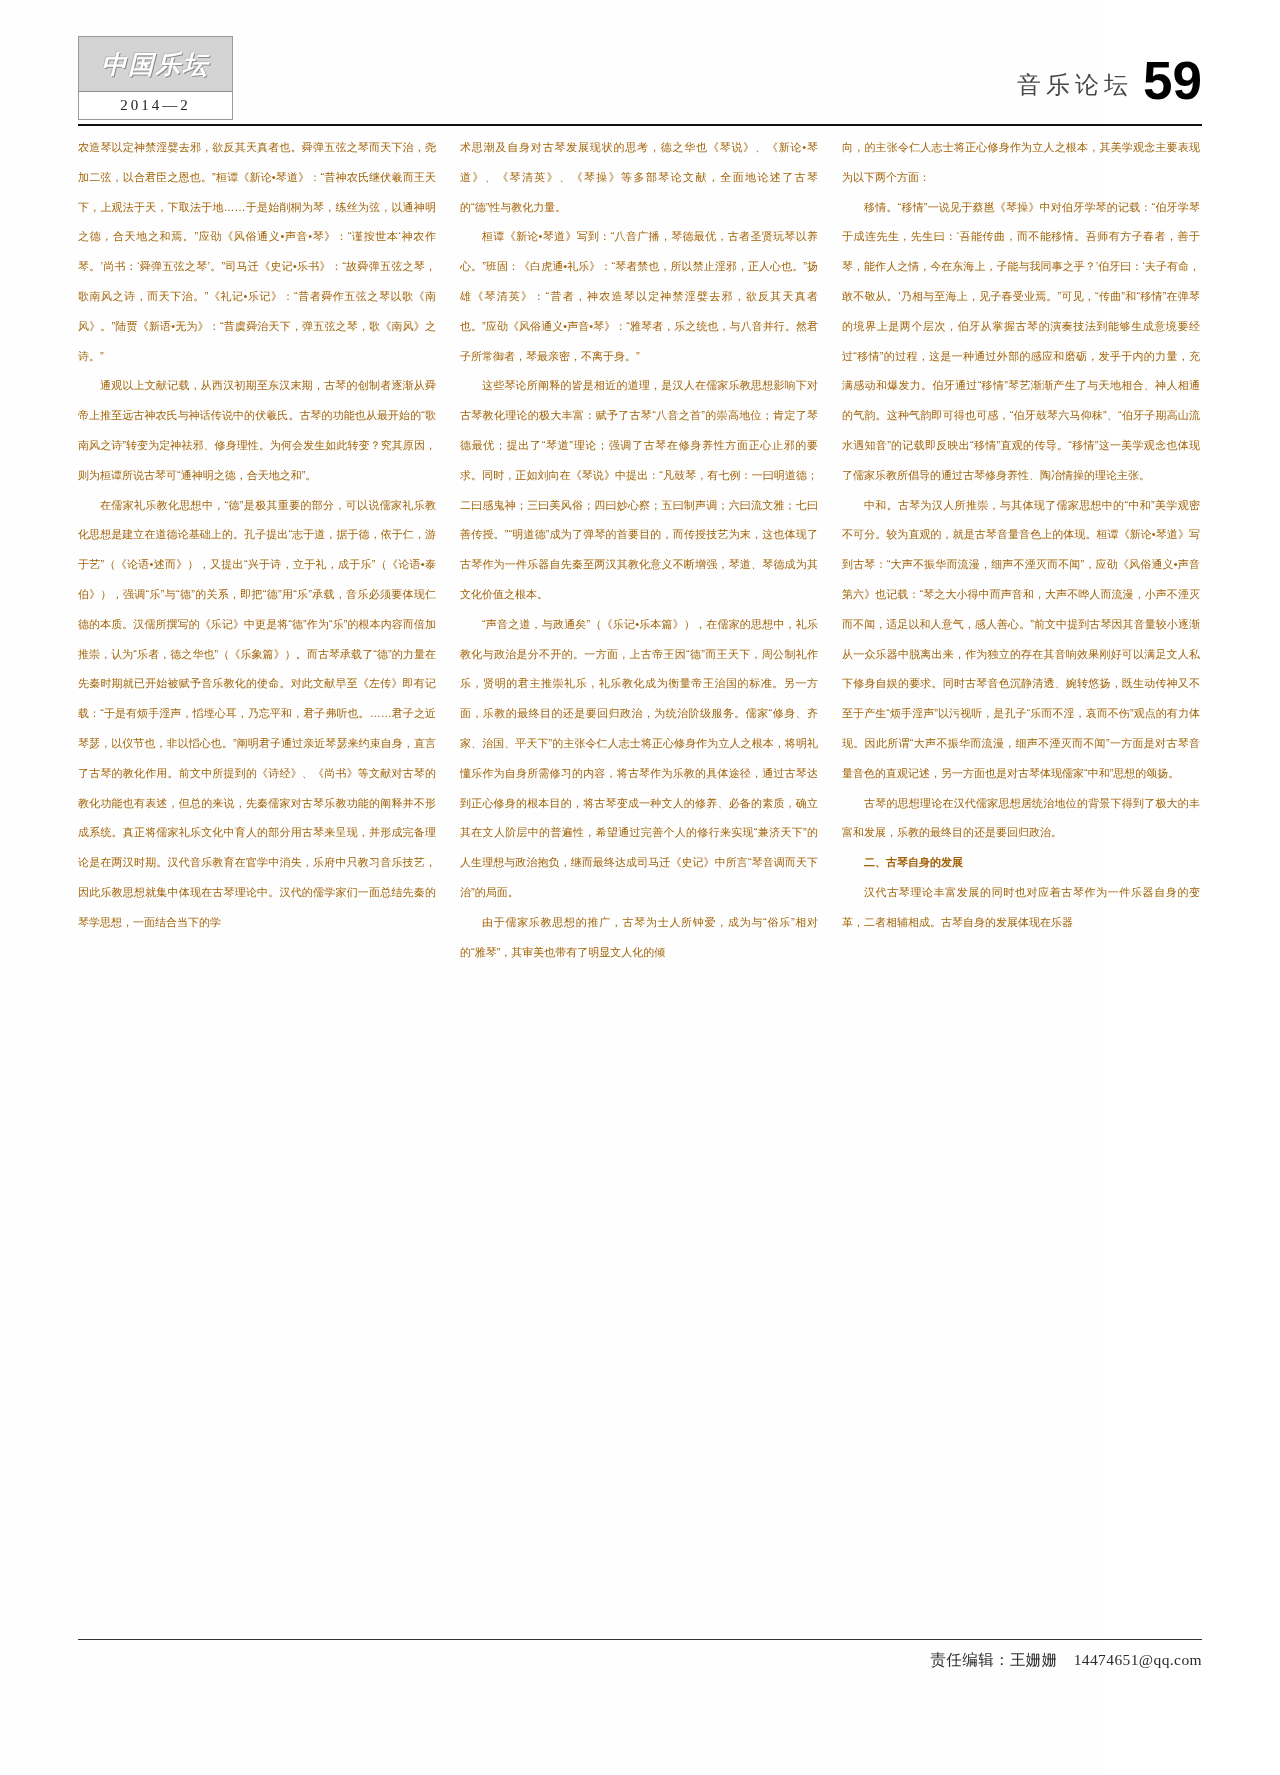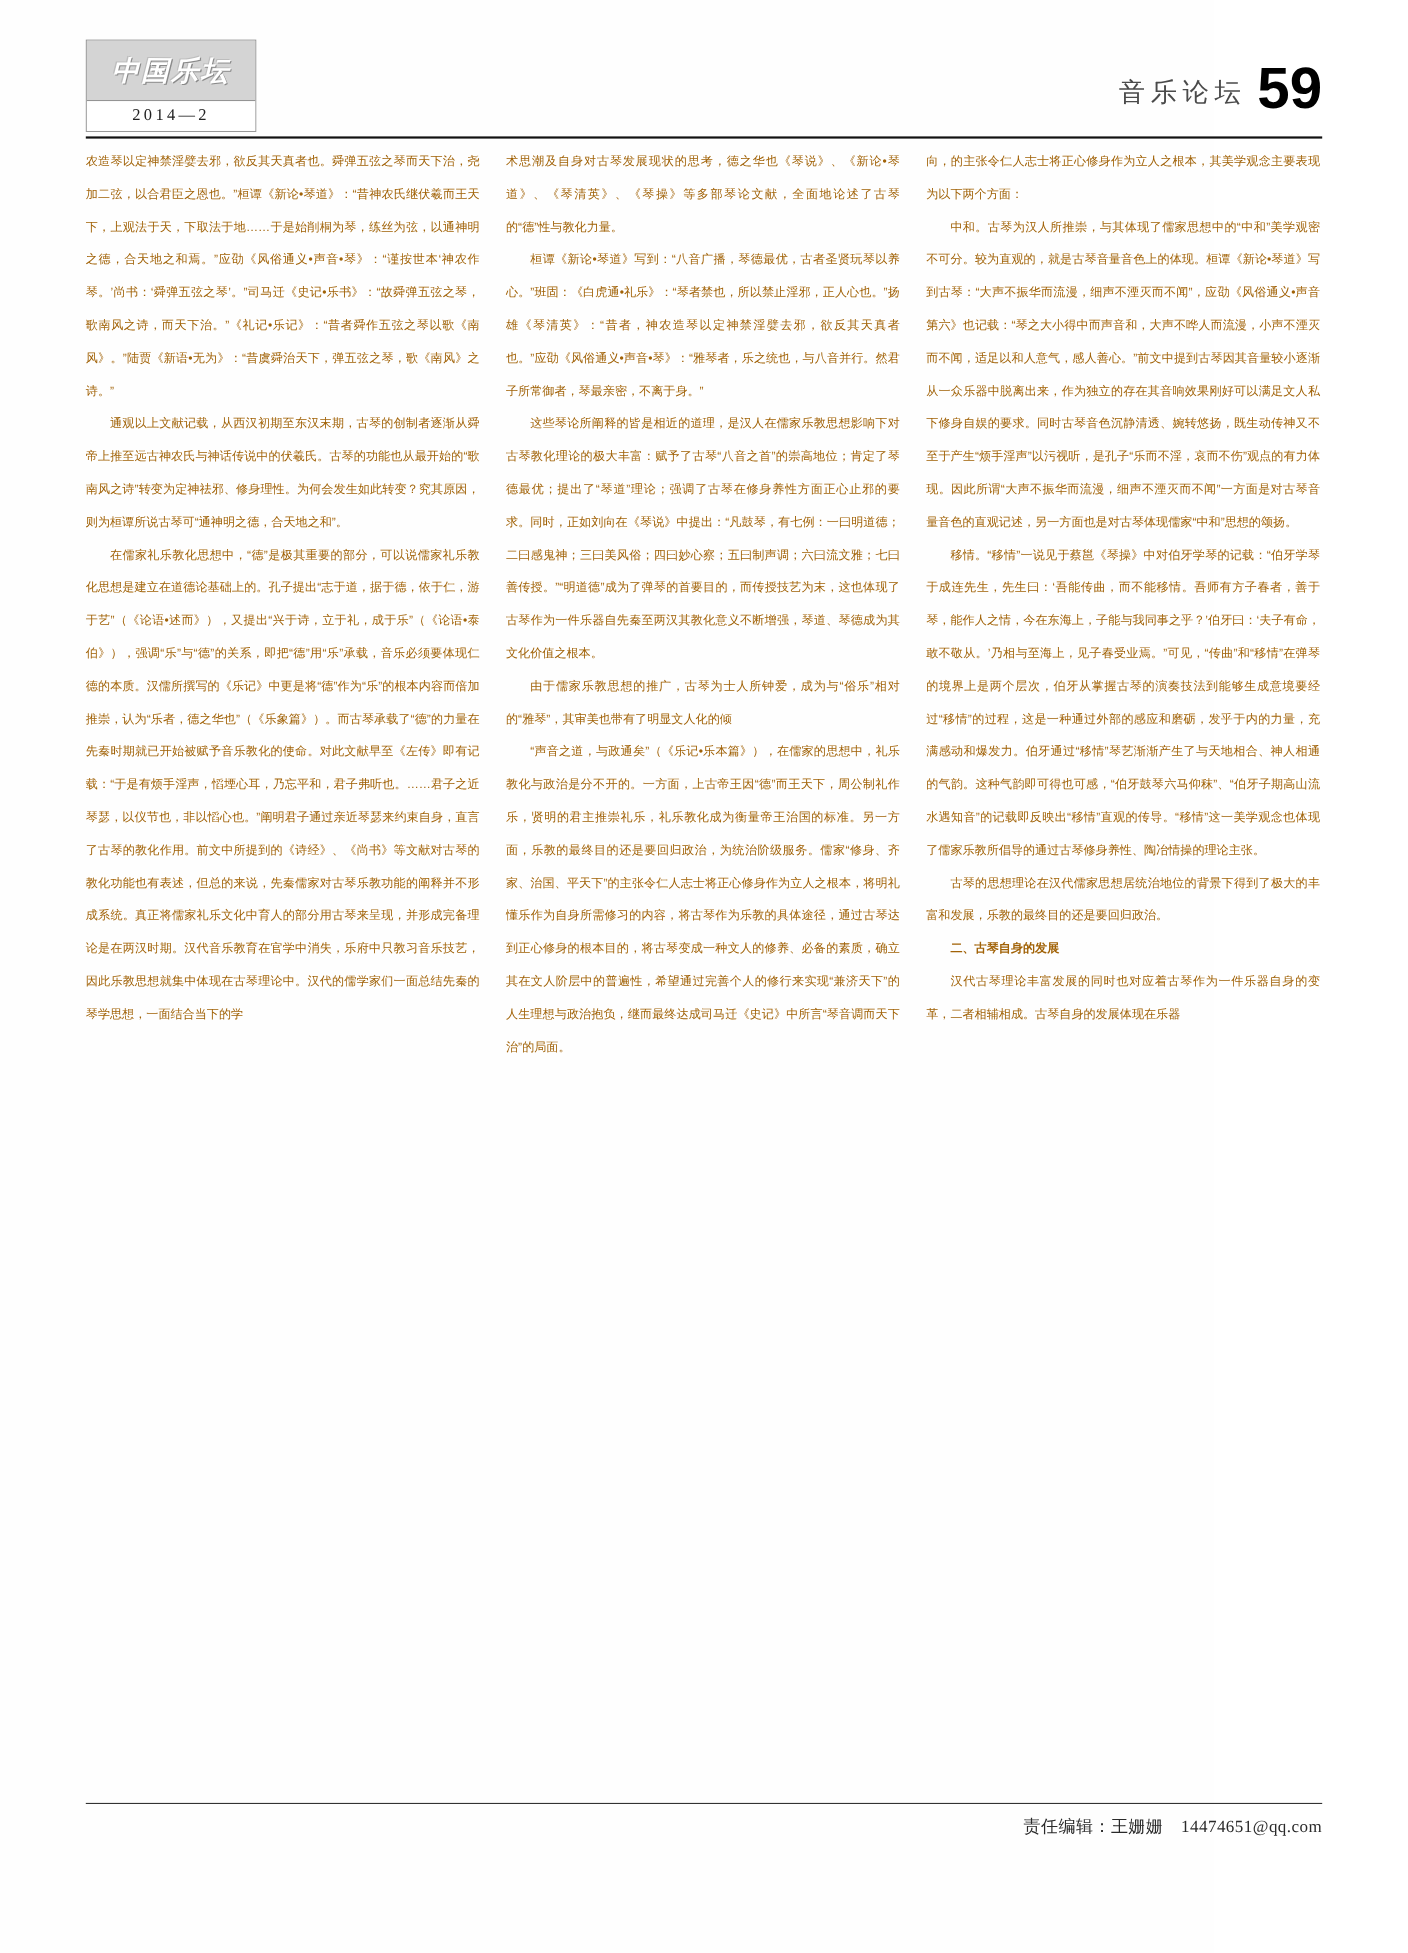--- a/index.html
+++ b/index.html
@@ -174,27 +174,27 @@
   <div class="columns">
     <div class="col">
       <p class="cont">农造琴以定神禁淫嬖去邪，欲反其天真者也。舜弹五弦之琴而天下治，尧加二弦，以合君臣之恩也。”桓谭《新论•琴道》：“昔神农氏继伏羲而王天下，上观法于天，下取法于地……于是始削桐为琴，练丝为弦，以通神明之德，合天地之和焉。”应劭《风俗通义•声音•琴》：“谨按世本‘神农作琴。’尚书：‘舜弹五弦之琴’。”司马迁《史记•乐书》：“故舜弹五弦之琴，歌南风之诗，而天下治。”《礼记•乐记》：“昔者舜作五弦之琴以歌《南风》。”陆贾《新语•无为》：“昔虞舜治天下，弹五弦之琴，歌《南风》之诗。”</p>
       <p class="ind">通观以上文献记载，从西汉初期至东汉末期，古琴的创制者逐渐从舜帝上推至远古神农氏与神话传说中的伏羲氏。古琴的功能也从最开始的“歌南风之诗”转变为定神祛邪、修身理性。为何会发生如此转变？究其原因，则为桓谭所说古琴可“通神明之德，合天地之和”。</p>
       <p class="ind">在儒家礼乐教化思想中，“德”是极其重要的部分，可以说儒家礼乐教化思想是建立在道德论基础上的。孔子提出“志于道，据于德，依于仁，游于艺”（《论语•述而》），又提出“兴于诗，立于礼，成于乐”（《论语•泰伯》），强调“乐”与“德”的关系，即把“德”用“乐”承载，音乐必须要体现仁德的本质。汉儒所撰写的《乐记》中更是将“德”作为“乐”的根本内容而倍加推崇，认为“乐者，德之华也”（《乐象篇》）。而古琴承载了“德”的力量在先秦时期就已开始被赋予音乐教化的使命。对此文献早至《左传》即有记载：“于是有烦手淫声，慆堙心耳，乃忘平和，君子弗听也。……君子之近琴瑟，以仪节也，非以慆心也。”阐明君子通过亲近琴瑟来约束自身，直言了古琴的教化作用。前文中所提到的《诗经》、《尚书》等文献对古琴的教化功能也有表述，但总的来说，先秦儒家对古琴乐教功能的阐释并不形成系统。真正将儒家礼乐文化中育人的部分用古琴来呈现，并形成完备理论是在两汉时期。汉代音乐教育在官学中消失，乐府中只教习音乐技艺，因此乐教思想就集中体现在古琴理论中。汉代的儒学家们一面总结先秦的琴学思想，一面结合当下的学</p>
     </div>
     <div class="col">
       <p class="cont">术思潮及自身对古琴发展现状的思考，德之华也《琴说》、《新论•琴道》、《琴清英》、《琴操》等多部琴论文献，全面地论述了古琴的“德”性与教化力量。</p>
       <p class="ind">桓谭《新论•琴道》写到：“八音广播，琴德最优，古者圣贤玩琴以养心。”班固：《白虎通•礼乐》：“琴者禁也，所以禁止淫邪，正人心也。”扬雄《琴清英》：“昔者，神农造琴以定神禁淫嬖去邪，欲反其天真者也。”应劭《风俗通义•声音•琴》：“雅琴者，乐之统也，与八音并行。然君子所常御者，琴最亲密，不离于身。”</p>
       <p class="ind">这些琴论所阐释的皆是相近的道理，是汉人在儒家乐教思想影响下对古琴教化理论的极大丰富：赋予了古琴“八音之首”的崇高地位；肯定了琴德最优；提出了“琴道”理论；强调了古琴在修身养性方面正心止邪的要求。同时，正如刘向在《琴说》中提出：“凡鼓琴，有七例：一曰明道德；二曰感鬼神；三曰美风俗；四曰妙心察；五曰制声调；六曰流文雅；七曰善传授。”“明道德”成为了弹琴的首要目的，而传授技艺为末，这也体现了古琴作为一件乐器自先秦至两汉其教化意义不断增强，琴道、琴德成为其文化价值之根本。</p>
+      <p class="ind">“声音之道，与政通矣”（《乐记•乐本篇》），在儒家的思想中，礼乐教化与政治是分不开的。一方面，上古帝王因“德”而王天下，周公制礼作乐，贤明的君主推崇礼乐，礼乐教化成为衡量帝王治国的标准。另一方面，乐教的最终目的还是要回归政治，为统治阶级服务。儒家“修身、齐家、治国、平天下”的主张令仁人志士将正心修身作为立人之根本，将明礼懂乐作为自身所需修习的内容，将古琴作为乐教的具体途径，通过古琴达到正心修身的根本目的，将古琴变成一种文人的修养、必备的素质，确立其在文人阶层中的普遍性，希望通过完善个人的修行来实现“兼济天下”的人生理想与政治抱负，继而最终达成司马迁《史记》中所言“琴音调而天下治”的局面。</p>
       <p class="ind">由于儒家乐教思想的推广，古琴为士人所钟爱，成为与“俗乐”相对的“雅琴”，其审美也带有了明显文人化的倾</p>
-      <p class="ind">“声音之道，与政通矣”（《乐记•乐本篇》），在儒家的思想中，礼乐教化与政治是分不开的。一方面，上古帝王因“德”而王天下，周公制礼作乐，贤明的君主推崇礼乐，礼乐教化成为衡量帝王治国的标准。另一方面，乐教的最终目的还是要回归政治，为统治阶级服务。儒家“修身、齐家、治国、平天下”的主张令仁人志士将正心修身作为立人之根本，将明礼懂乐作为自身所需修习的内容，将古琴作为乐教的具体途径，通过古琴达到正心修身的根本目的，将古琴变成一种文人的修养、必备的素质，确立其在文人阶层中的普遍性，希望通过完善个人的修行来实现“兼济天下”的人生理想与政治抱负，继而最终达成司马迁《史记》中所言“琴音调而天下治”的局面。</p>
     </div>
     <div class="col">
       <p class="cont">向，的主张令仁人志士将正心修身作为立人之根本，其美学观念主要表现为以下两个方面：</p>
+      <p class="ind">移情。“移情”一说见于蔡邕《琴操》中对伯牙学琴的记载：“伯牙学琴于成连先生，先生曰：‘吾能传曲，而不能移情。吾师有方子春者，善于琴，能作人之情，今在东海上，子能与我同事之乎？’伯牙曰：‘夫子有命，敢不敬从。’乃相与至海上，见子春受业焉。”可见，“传曲”和“移情”在弹琴的境界上是两个层次，伯牙从掌握古琴的演奏技法到能够生成意境要经过“移情”的过程，这是一种通过外部的感应和磨砺，发乎于内的力量，充满感动和爆发力。伯牙通过“移情”琴艺渐渐产生了与天地相合、神人相通的气韵。这种气韵即可得也可感，“伯牙鼓琴六马仰秣”、“伯牙子期高山流水遇知音”的记载即反映出“移情”直观的传导。“移情”这一美学观念也体现了儒家乐教所倡导的通过古琴修身养性、陶冶情操的理论主张。</p>
       <p class="ind">中和。古琴为汉人所推崇，与其体现了儒家思想中的“中和”美学观密不可分。较为直观的，就是古琴音量音色上的体现。桓谭《新论•琴道》写到古琴：“大声不振华而流漫，细声不湮灭而不闻”，应劭《风俗通义•声音第六》也记载：“琴之大小得中而声音和，大声不哗人而流漫，小声不湮灭而不闻，适足以和人意气，感人善心。”前文中提到古琴因其音量较小逐渐从一众乐器中脱离出来，作为独立的存在其音响效果刚好可以满足文人私下修身自娱的要求。同时古琴音色沉静清透、婉转悠扬，既生动传神又不至于产生“烦手淫声”以污视听，是孔子“乐而不淫，哀而不伤”观点的有力体现。因此所谓“大声不振华而流漫，细声不湮灭而不闻”一方面是对古琴音量音色的直观记述，另一方面也是对古琴体现儒家“中和”思想的颂扬。</p>
-      <p class="ind">移情。“移情”一说见于蔡邕《琴操》中对伯牙学琴的记载：“伯牙学琴于成连先生，先生曰：‘吾能传曲，而不能移情。吾师有方子春者，善于琴，能作人之情，今在东海上，子能与我同事之乎？’伯牙曰：‘夫子有命，敢不敬从。’乃相与至海上，见子春受业焉。”可见，“传曲”和“移情”在弹琴的境界上是两个层次，伯牙从掌握古琴的演奏技法到能够生成意境要经过“移情”的过程，这是一种通过外部的感应和磨砺，发乎于内的力量，充满感动和爆发力。伯牙通过“移情”琴艺渐渐产生了与天地相合、神人相通的气韵。这种气韵即可得也可感，“伯牙鼓琴六马仰秣”、“伯牙子期高山流水遇知音”的记载即反映出“移情”直观的传导。“移情”这一美学观念也体现了儒家乐教所倡导的通过古琴修身养性、陶冶情操的理论主张。</p>
       <p class="ind">古琴的思想理论在汉代儒家思想居统治地位的背景下得到了极大的丰富和发展，乐教的最终目的还是要回归政治。</p>
       <p class="head">二、古琴自身的发展</p>
       <p class="ind">汉代古琴理论丰富发展的同时也对应着古琴作为一件乐器自身的变革，二者相辅相成。古琴自身的发展体现在乐器</p>
     </div>
   </div>
 
   <div class="rule-bottom"></div>
 
   <div class="footer">
     <span>责任编辑：王姗姗</span><span class="email">14474651@qq.com</span>

